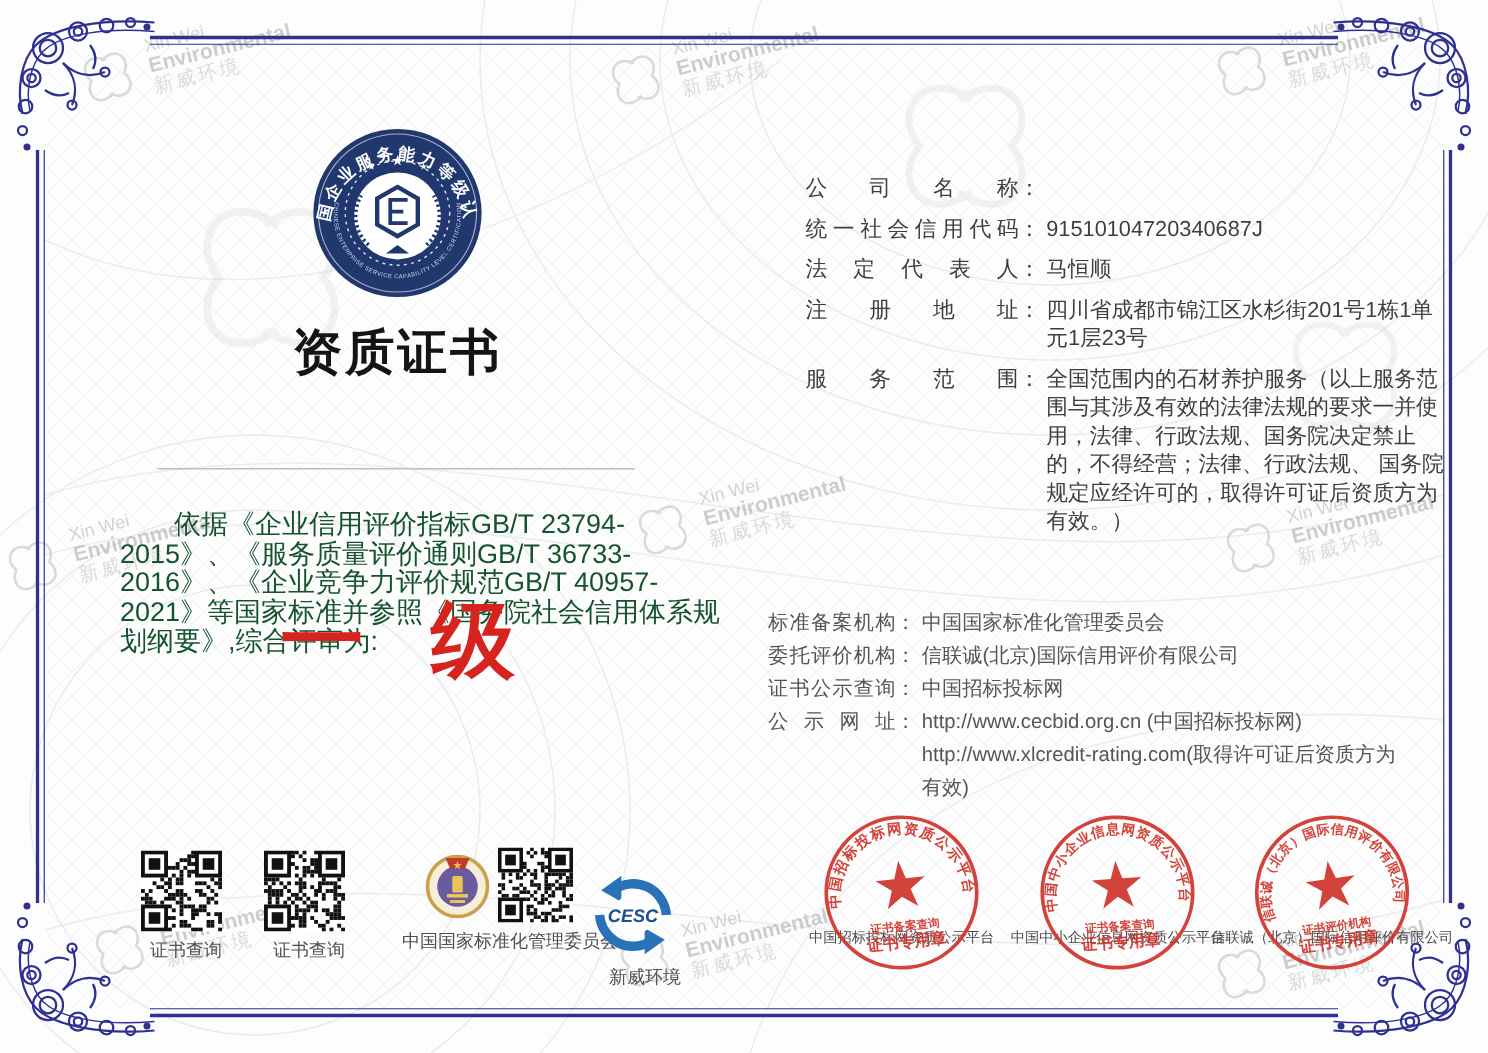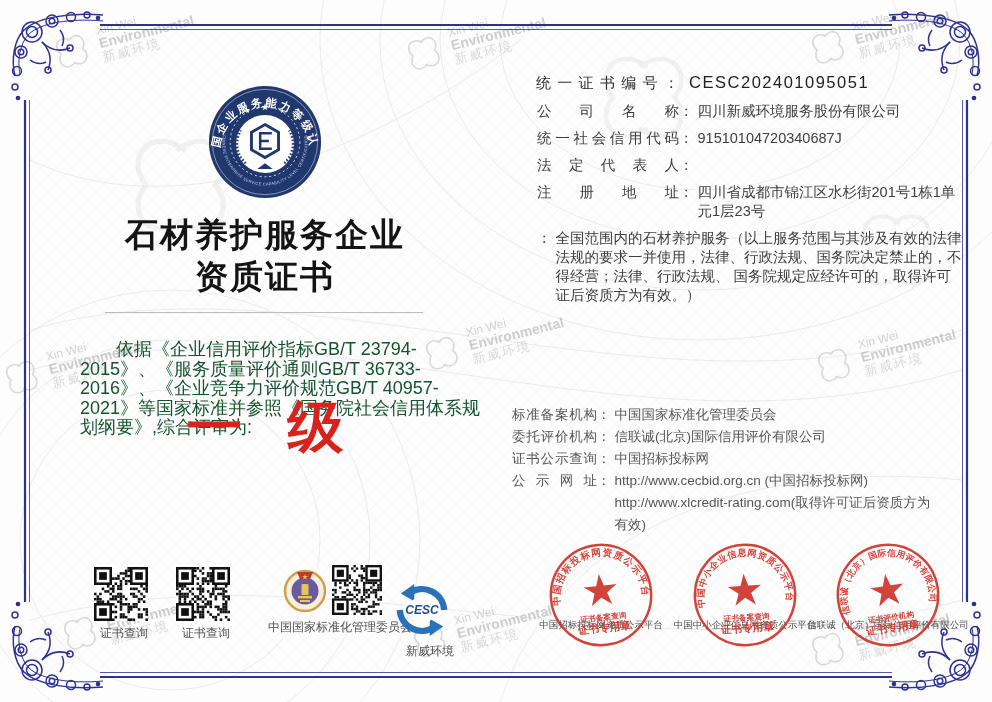--- a/index.html
+++ b/index.html
@@ -47,21 +47,21 @@
      letter-spacing:.8em;padding-left:.8em}
   .dates{position:absolute;left:95px;top:483px;font-size:13px;line-height:22px;color:#4f4f4f}
 
   .fgroup{position:absolute}
   .flabel{font-size:12px;color:#4f4f4f;text-align:right;margin-top:4px}
 
   .certno{position:absolute;left:536px;top:73px;font-size:15px;color:#2f2f2f}
   .certno .lab{letter-spacing:.42em}
   .certno .val{font-size:16.5px;letter-spacing:1.5px;color:#222;margin-left:4px}
 
-  .fields{position:absolute;left:537px;top:102px;width:428px}
+  .fields{position:absolute;left:537px;top:117px;width:428px}
   .frow{display:flex;margin-bottom:8px;font-size:14.5px;line-height:19px;color:#3e3e3e}
   .frow .lab{display:inline-block;width:142px;text-align:justify;text-align-last:justify;flex:none}
   .frow .col{flex:none}
   .frow .val{flex:1;margin-left:4px}
 
   .org{position:absolute;left:512px;top:404px;width:430px}
   .orow{display:flex;font-size:13.5px;line-height:22px;color:#555}
   .orow .lab{display:inline-block;width:85px;text-align:justify;text-align-last:justify;flex:none}
   .orow .val{margin-left:4px}
   .orow.url2 .lab{visibility:hidden}
@@ -271,21 +271,20 @@
       <use href="#st" transform="translate(78,28) scale(2.6)" fill="#fff"></use>
       <circle cx="60" cy="62" r="30" fill="#ffffff"></circle>
       <path d="M40,82 A27,27 0 0 1 35,48" fill="none" stroke="var(--badge-navy)" stroke-width="2.6" stroke-dasharray="1.6 2"></path>
       <path d="M80,82 A27,27 0 0 0 85,48" fill="none" stroke="var(--badge-navy)" stroke-width="2.6" stroke-dasharray="1.6 2"></path>
       <polygon points="60,42 74,50 74,68 60,76 46,68 46,50" fill="#fff" stroke="var(--badge-navy)" stroke-width="3"></polygon>
       <path d="M67,51 L55,51 L55,67 L67,67 M55,59 L64,59" fill="none" stroke="var(--badge-navy)" stroke-width="2.6"></path>
       <polygon points="60,82 52,88 68,88" fill="var(--badge-navy)"></polygon>
     </svg>
 
     <div class="title">
-      <div>石材养护服务企业</div>
       <div>资质证书</div>
     </div>
     <div class="sep"></div>
 
     <div class="basis">依据《企业信用评价指标GB/T 23794-2015》、《服务质量评价通则GB/T 36733-2016》、《企业竞争力评价规范GB/T 40957-2021》等国家标准并参照《国务院社会信用体系规划纲要》,综合评审为:</div>
 
     <div class="grade">一级</div>
 
 
     <div class="fgroup" style="left:94px;top:567px;width:54px">
@@ -728,45 +727,43 @@
         <path d="M53,30 A23,23 0 0 0 17,12.5" fill="none" stroke="#2a72b8" stroke-width="6.5"></path>
         <polygon points="22,3 8,13 22,21" fill="#2a72b8"></polygon>
         <path d="M7,30 A23,23 0 0 0 43,47.5" fill="none" stroke="#2a72b8" stroke-width="6.5"></path>
         <polygon points="38,57 52,47 38,39" fill="#2a72b8"></polygon>
         <circle cx="30" cy="30" r="14" fill="#ffffff"></circle>
         <text x="30" y="34.5" text-anchor="middle" font-size="12.5" font-weight="bold" font-style="italic" fill="#1d4f8c">CESC</text>
       </svg>
       <div class="flabel">新威环境</div>
     </div>
 
-    <div class="certno">
-      <span class="lab">统一证书编号：</span><span class="val">CESC202401095051</span>
-    </div>
 
     <div class="fields">
       <div class="frow">
           <span class="lab">公司名称</span>
           <span class="col">：</span>
-          <span class="val">四川新威环境服务股份有限公司</span>
         </div>
       <div class="frow">
           <span class="lab">统一社会信用代码</span>
           <span class="col">：</span>
           <span class="val">91510104720340687J</span>
         </div>
       <div class="frow">
           <span class="lab">法定代表人</span>
           <span class="col">：</span>
+          <span class="val">马恒顺</span>
         </div>
       <div class="frow">
           <span class="lab">注册地址</span>
           <span class="col">：</span>
           <span class="val">四川省成都市锦江区水杉街201号1栋1单元1层23号</span>
         </div>
       <div class="frow">
+          <span class="lab">服务范围</span>
           <span class="col">：</span>
           <span class="val">全国范围内的石材养护服务（以上服务范围与其涉及有效的法律法规的要求一并使用，法律、行政法规、国务院决定禁止的，不得经营；法律、行政法规、 国务院规定应经许可的，取得许可证后资质方为有效。）</span>
         </div>
     </div>
 
     <div class="org">
       <div class="orow">
           <span class="lab">标准备案机构</span>
           <span>：</span>
           <span class="val">中国国家标准化管理委员会</span>

